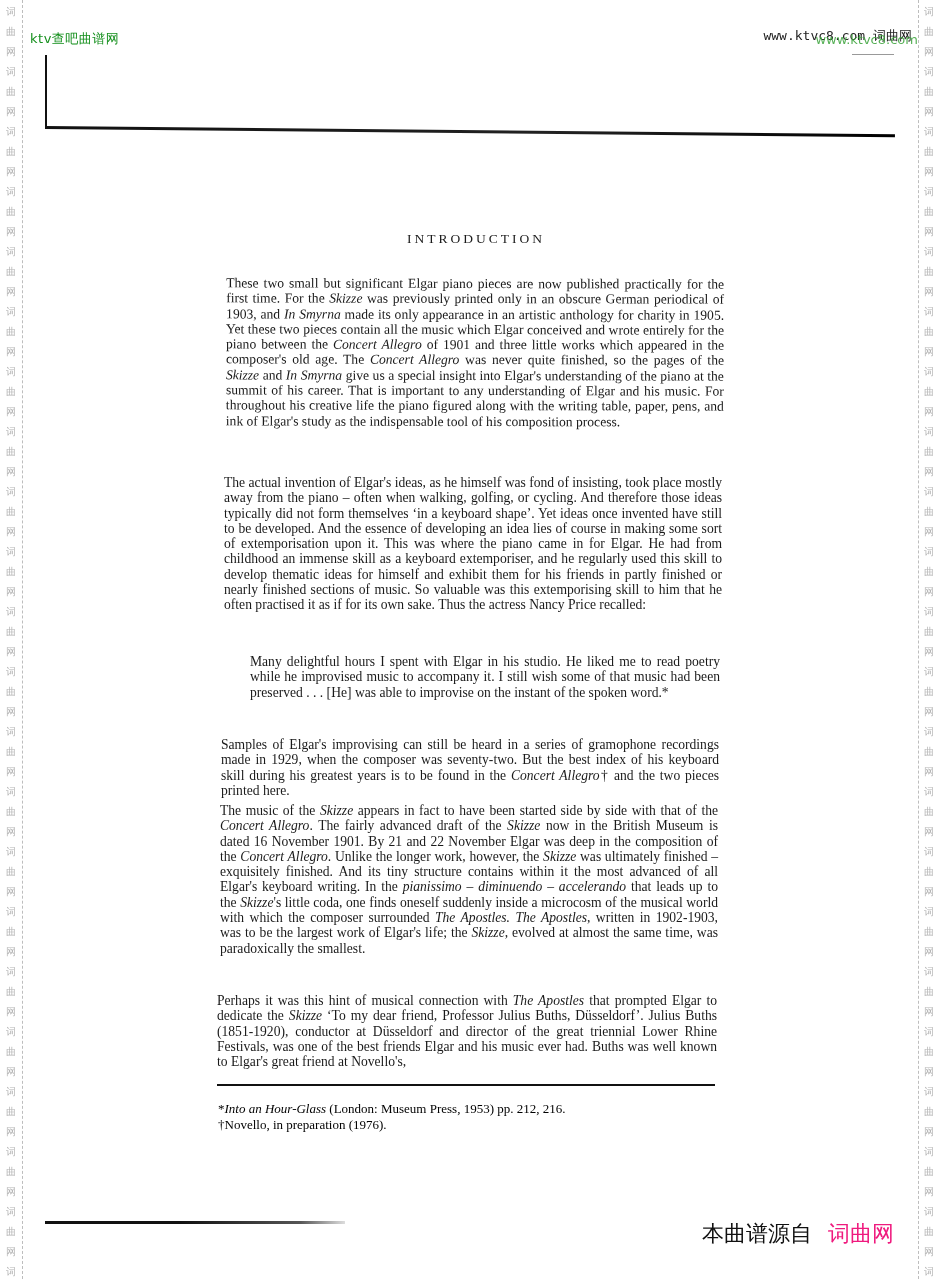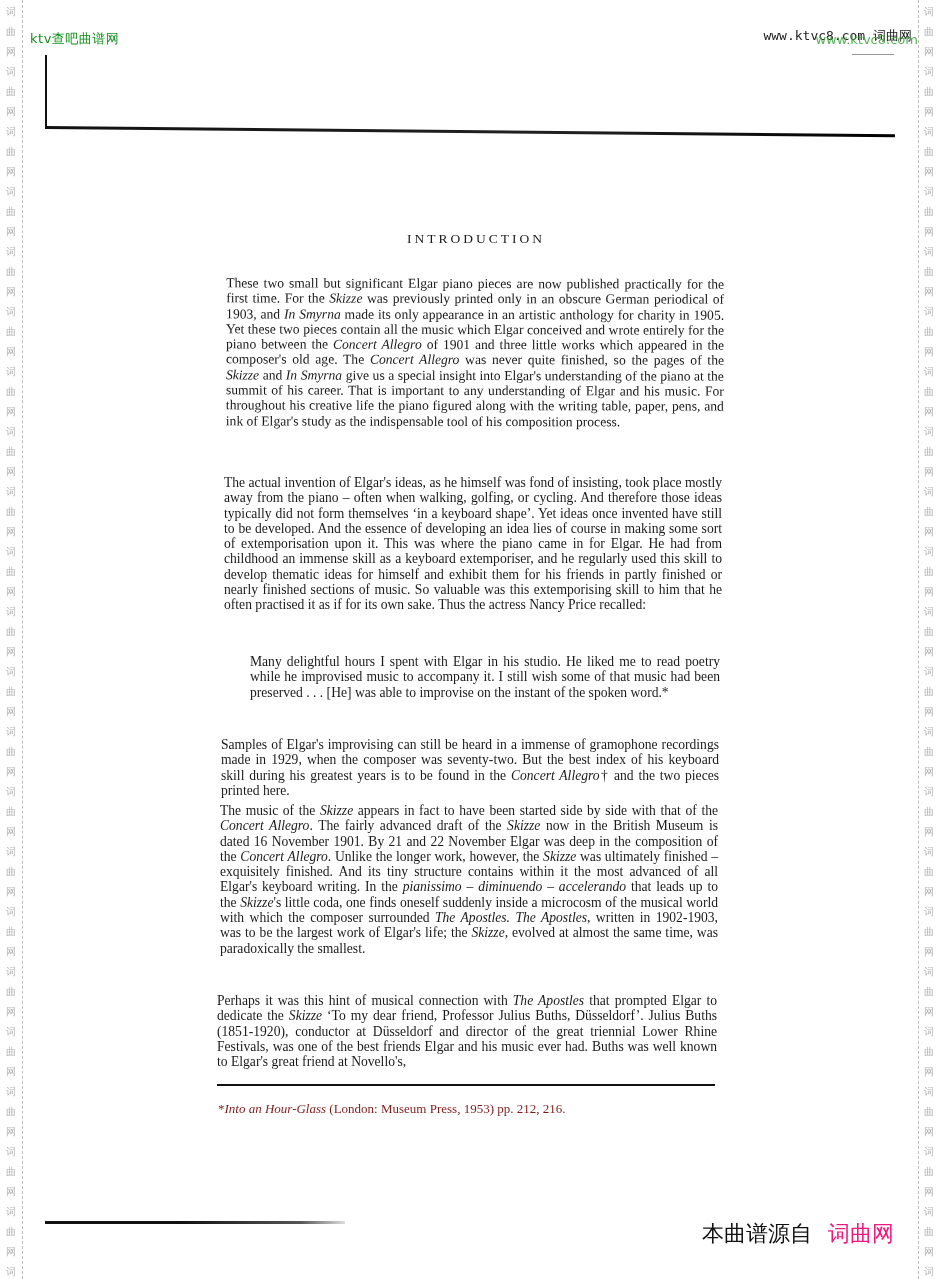--- a/index.html
+++ b/index.html
@@ -33,21 +33,21 @@
   .body-text { position: absolute; left: 226px; width: 498px; font-size: 13.6px; line-height: 15.3px;
                text-align: justify; color: #1a1a1a; }
   .p1 { top: 276px; transform: rotate(0.15deg); }
   .p2 { top: 475px; left: 224px; }
   .quote { position: absolute; left: 250px; width: 470px; top: 654px; font-size: 13.6px; line-height: 15.3px; text-align: justify; }
   .p3 { top: 737px; left: 221px; }
   .p4 { top: 803px; left: 220px; }
   .p5 { top: 993px; left: 217px; width: 500px; }
 
   .footnote-rule { position: absolute; left: 217px; top: 1084px; width: 498px; height: 2px; background: #111; }
-  .footnotes { position: absolute; left: 218px; top: 1101px; font-size: 13px; line-height: 15.5px; color: #7f1d1d; }
+  .footnotes { position: absolute; left: 218px; top: 1101px; font-size: 13px; line-height: 15.5px; color: #000000; }
   .footnotes div { white-space: nowrap; }
 
   .bottom-rule { position: absolute; left: 45px; top: 1221px; width: 300px; height: 3px;
                  background: linear-gradient(to right, #111 0%, #111 45%, #555 85%, #ddd 100%); }
   .bottom-brand { position: absolute; right: 45px; top: 1219px; font-family: Liberation Sans, sans-serif; font-size: 22px; color: #111; }
   .bottom-brand .brand { color: #ef1a7e; margin-left: 16px; }
 
   i, em { }
 </style>
 </head>
@@ -195,25 +195,26 @@
 <div class="small-dash"></div>
 
 <div class="frame-vert"></div>
 <div class="frame-horiz"></div>
 
 <div class="title">INTRODUCTION</div>
 
 <div class="body-text p1"><span>These two small but significant Elgar piano pieces are now published practically for the first time. For the </span><i>Skizze</i><span> was previously printed only in an obscure German periodical of 1903, and </span><i>In Smyrna</i><span> made its only appearance in an artistic anthology for charity in 1905. Yet these two pieces contain all the music which Elgar conceived and wrote entirely for the piano between the </span><i>Concert Allegro</i><span> of 1901 and three little works which appeared in the composer's old age. The </span><i>Concert Allegro</i><span> was never quite finished, so the pages of the </span><i>Skizze</i><span> and </span><i>In Smyrna</i><span> give us a special insight into Elgar's understanding of the piano at the summit of his career. That is important to any understanding of Elgar and his music. For throughout his creative life the piano figured along with the writing table, paper, pens, and ink of Elgar's study as the indispensable tool of his composition process.</span></div>
 <div class="body-text p2"><span>The actual invention of Elgar's ideas, as he himself was fond of insisting, took place mostly away from the piano – often when walking, golfing, or cycling. And therefore those ideas typically did not form themselves ‘in a keyboard shape’. Yet ideas once invented have still to be developed. And the essence of developing an idea lies of course in making some sort of extemporisation upon it. This was where the piano came in for Elgar. He had from childhood an immense skill as a keyboard extemporiser, and he regularly used this skill to develop thematic ideas for himself and exhibit them for his friends in partly finished or nearly finished sections of music. So valuable was this extemporising skill to him that he often practised it as if for its own sake. Thus the actress Nancy Price recalled:</span></div>
 <div class="quote">Many delightful hours I spent with Elgar in his studio. He liked me to read poetry while he improvised music to accompany it. I still wish some of that music had been preserved . . . [He] was able to improvise on the instant of the spoken word.*</div>
-<div class="body-text p3"><span>Samples of Elgar's improvising can still be heard in a immense of gramophone recordings made in 1929, when the composer was seventy-two. But the best index of his keyboard skill during his greatest years is to be found in the </span><i>Concert Allegro</i><span>† and the two pieces printed here.</span></div>
+<div class="body-text p3"><span>Samples of Elgar's improvising can still be heard in a series of gramophone recordings made in 1929, when the composer was seventy-two. But the best index of his keyboard skill during his greatest years is to be found in the </span><i>Concert Allegro</i><span>† and the two pieces printed here.</span></div>
 <div class="body-text p4"><span>The music of the </span><i>Skizze</i><span> appears in fact to have been started side by side with that of the </span><i>Concert Allegro</i><span>. The fairly advanced draft of the </span><i>Skizze</i><span> now in the British Museum is dated 16 November 1901. By 21 and 22 November Elgar was deep in the composition of the </span><i>Concert Allegro</i><span>. Unlike the longer work, however, the </span><i>Skizze</i><span> was ultimately finished – exquisitely finished. And its tiny structure contains within it the most advanced of all Elgar's keyboard writing. In the </span><i>pianissimo – diminuendo – accelerando</i><span> that leads up to the </span><i>Skizze</i><span>'s little coda, one finds oneself suddenly inside a microcosm of the musical world with which the composer surrounded </span><i>The Apostles. The Apostles</i><span>, written in 1902-1903, was to be the largest work of Elgar's life; the </span><i>Skizze</i><span>, evolved at almost the same time, was paradoxically the smallest.</span></div>
 <div class="body-text p5"><span>Perhaps it was this hint of musical connection with </span><i>The Apostles</i><span> that prompted Elgar to dedicate the </span><i>Skizze</i><span> ‘To my dear friend, Professor Julius Buths, Düsseldorf’. Julius Buths (1851-1920), conductor at Düsseldorf and director of the great triennial Lower Rhine Festivals, was one of the best friends Elgar and his music ever had. Buths was well known to Elgar's great friend at Novello's,</span></div>
 
 <div class="footnote-rule"></div>
 <div class="footnotes">
   <div><span>*</span><i>Into an Hour-Glass</i><span> (London: Museum Press, 1953) pp. 212, 216.</span></div>
+  <div><span>†Novello, in preparation (1976).</span></div>
 </div>
 
 <div class="bottom-rule"></div>
 <div class="bottom-brand">
   <span>本曲谱源自</span><span class="brand">词曲网</span>
 </div>
 
 </body></html>

